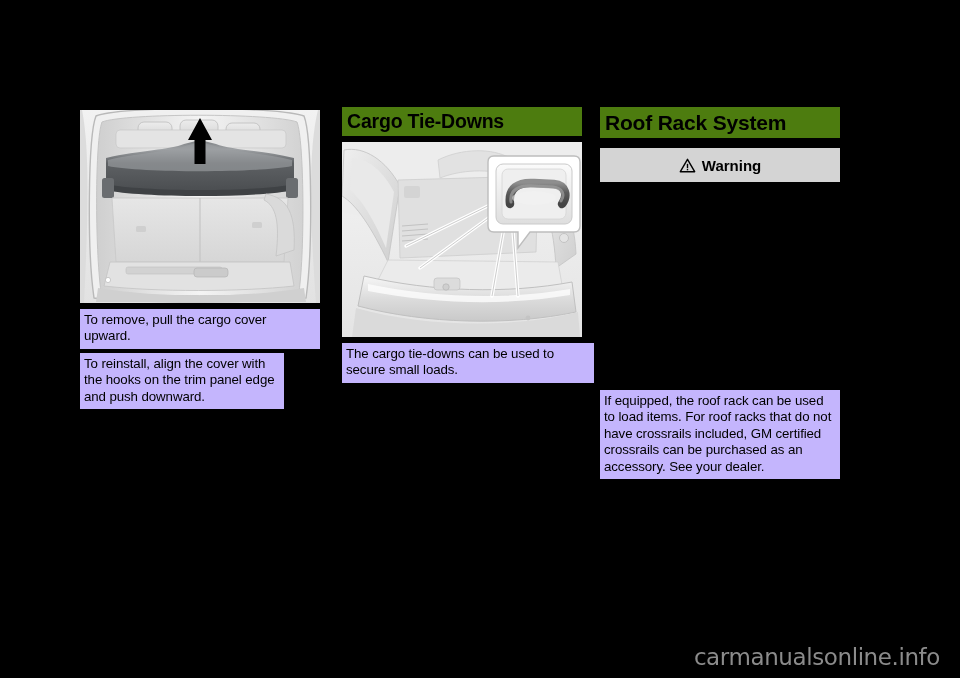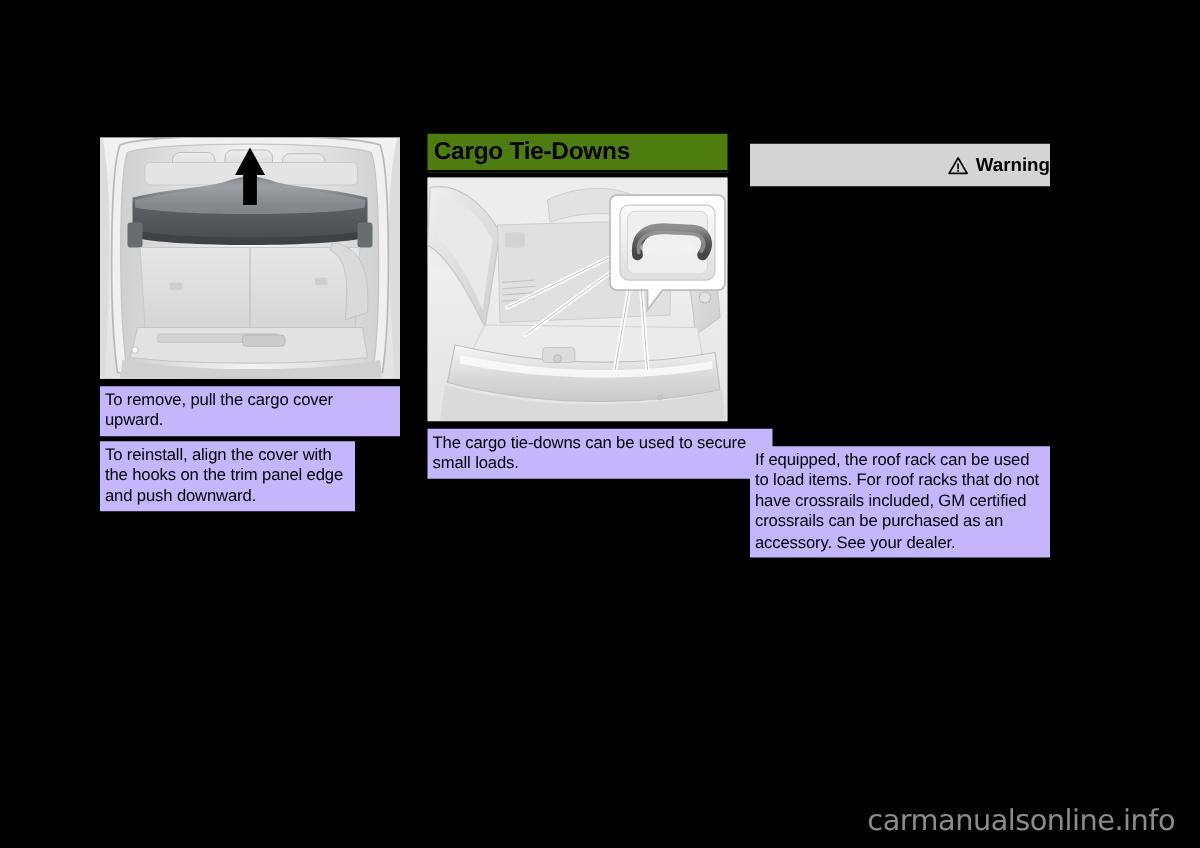--- a/index.html
+++ b/index.html
@@ -62,21 +62,21 @@
 
   
   .warning-banner {
     background: #d4d4d4;
     color: #000000;
     font-size: 15px;
     font-weight: bold;
     height: 34px;
     display: flex;
     align-items: center;
-    justify-content: flex-end;
+    justify-content: center;
     gap: 6px;
     box-sizing: border-box;
   }
   .warning-icon {
     display: inline-block;
     width: 17px;
     height: 15px;
     line-height: 0;
   }
 
@@ -285,27 +285,28 @@
 
           <path d="M168 62 C 166 46, 176 40, 192 41 L 212 42 C 224 43, 226 54, 220 62" fill="none" stroke="url(#c2ring)" stroke-width="8.5" stroke-linecap="round"></path>
           <path d="M169 60 C 167 48, 177 43, 192 44 L 211 45 C 221 46, 223 53, 219 59" fill="none" stroke="#9c9c9c" stroke-width="3" stroke-linecap="round" opacity="0.75"></path>
           <ellipse cx="192" cy="56" rx="22" ry="7" fill="#f3f3f3" opacity="0.55"></ellipse>
         </g>
       </svg>
     </div>
 
     <div class="gap-6"></div>
 
-    <div class="text-block" style="width:276px;">The cargo tie-downs can be used to secure small loads.</div>
+    <div class="text-block" style="width:252px;">The cargo tie-downs can be used to secure small loads.</div>
   </div>
 
   <div class="col" id="col-3">
 
     <div style="height:107px"></div>
 
+    <div class="heading big">Roof Rack System</div>
 
     <div class="gap-8"></div>
 
     <div class="warning-banner">
       <span class="warning-icon">
         <svg viewBox="0 0 20 18" width="17" height="15" aria-hidden="true">
           <path d="M10 1.6 L18.6 16.4 L1.4 16.4 Z" fill="none" stroke="#000000" stroke-width="1.7" stroke-linejoin="round"></path>
           <rect x="9.15" y="7" width="1.7" height="5.2" fill="#000000"></rect>
           <rect x="9.15" y="13.1" width="1.7" height="1.7" fill="#000000"></rect>
         </svg>

